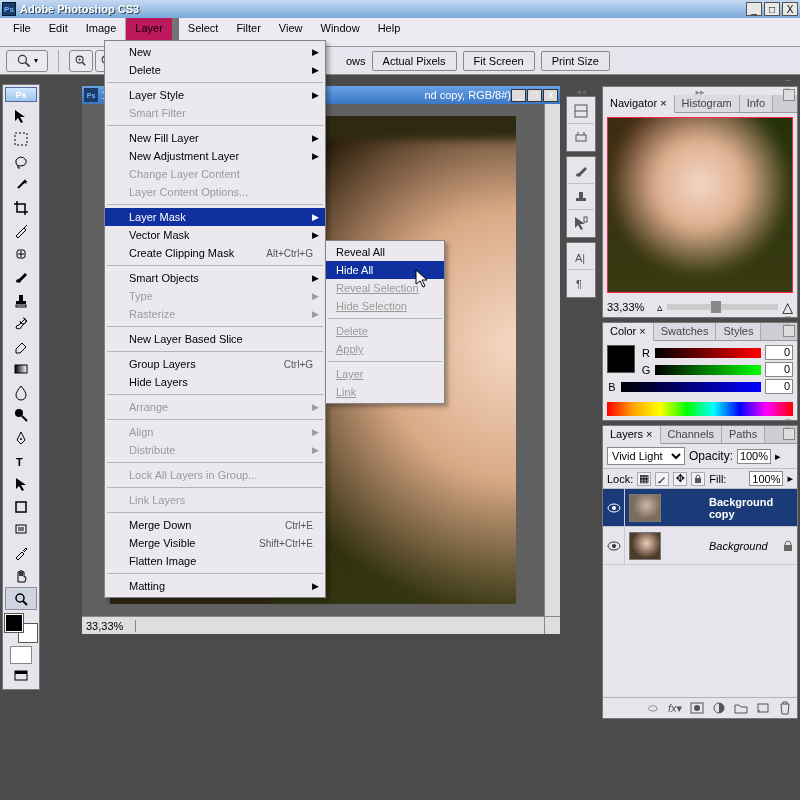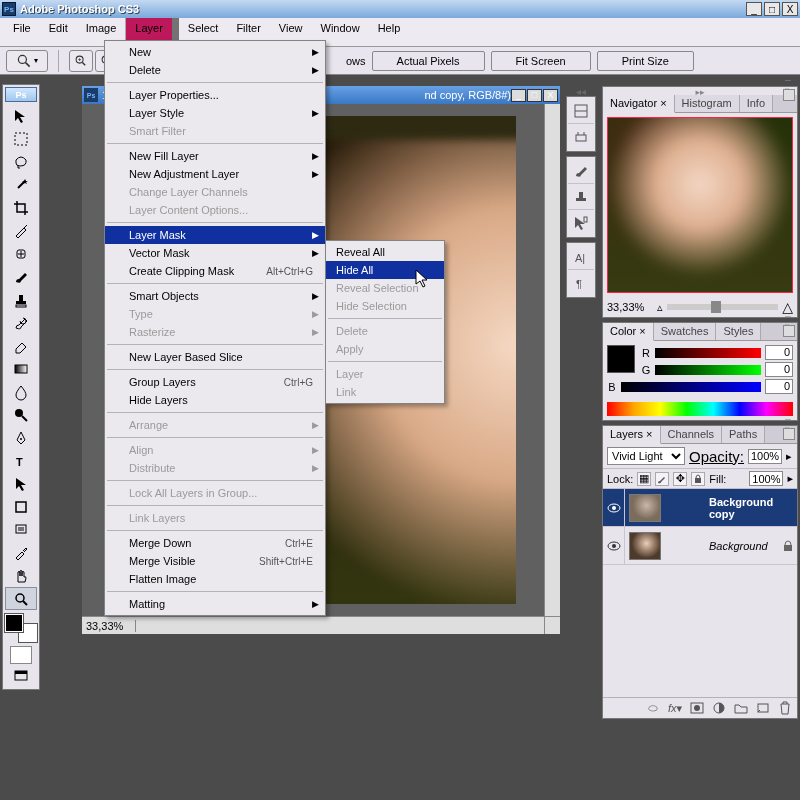--- a/index.html
+++ b/index.html
@@ -7,21 +7,21 @@
 
 .titlebar { height:18px; background:linear-gradient(#c4d9f2,#7aa9db); display:flex; align-items:center; padding:0 2px; }
 .titlebar .icon { width:14px; height:14px; background:#1b3b68; border:1px solid #001a3a; margin-right:4px; display:flex; align-items:center; justify-content:center; color:#6fb4ff; font-size:8px; font-weight:bold; }
 .titlebar .title { color:#fff; font-weight:bold; text-shadow:1px 1px 0 #345; flex:1; }
 .winbtns { display:flex; gap:2px; }
 .winbtn { width:16px; height:14px; background:#e8e8e8; border:1px solid #555; display:flex; align-items:center; justify-content:center; font-size:10px; }
 .menubar { height:29px; background:#eeeaf1; border-bottom:1px solid #999; display:flex; padding-left:4px; }
 .menubar .mitem { padding:4px 9px; cursor:default; }
 .menubar .mitem.open { background:#be185d; border-left:1px solid #aaa; border-right:7px solid #737373; }
 .toolbar { height:28px; background:#e9e5ee; border-bottom:1px solid #888; display:flex; align-items:center; padding:0 6px; gap:6px; }
-.tbtn { background:#e9e5ee; border:1px solid #888; border-radius:2px; padding:3px 24px; font-size:11px; }
+.tbtn { background:#e9e5ee; border:1px solid #888; border-radius:2px; padding:3px 10px; font-size:11px; }
 .zoomgroup { display:flex; align-items:center; gap:2px; }
 .zoomgroup .zg { width:24px; height:22px; border:1px solid #888; border-radius:3px; background:#ebe8f0; display:flex; align-items:center; justify-content:center; }
 .lzoom { width:42px; height:22px; border:1px solid #888; border-radius:3px; background:#ebe8f0; display:flex; align-items:center; justify-content:center; }
 .lzoom svg { width:16px; height:16px; }
 .zoomgroup svg { width:14px; height:14px; }
 .divider { width:1px; height:22px; background:#aaa; margin:0 4px; }
 
 .toolbox { position:absolute; left:2px; top:84px; width:38px; background:#e7e4ec; border:1px solid #777; padding:2px; }
 .toolbox .hdr { width:100%; height:15px; background:linear-gradient(#d0e8ff,#a1c5ec); border:1px solid #4b6a9d; display:flex; align-items:center; justify-content:center; margin-bottom:2px; color:#fff; font-weight:bold; font-size:9px; }
 .tcell { width:32px; height:23px; display:flex; align-items:center; justify-content:center; border:1px solid transparent; }
@@ -54,21 +54,21 @@
 .dropdown .row { padding:3px 12px 3px 16px; display:flex; align-items:center; cursor:default; position:relative; }
 .dropdown .row .lbl { flex:1;padding-left:8px; }
 .dropdown .row .shc { color:#555; font-size:10px; }
 .dropdown .row.disabled { color:#9a9a9a; }
 .dropdown .row.hl { background:#1030a0; color:#fff; }
 .dropdown .row .arrow { position:absolute; right:6px; font-size:9px; }
 .dropdown .sep { height:1px; background:#b4b2b9; margin:3px 2px; }
 .submenu { position:absolute; left:325px; top:240px; width:120px; background:#ebe9ee; border:1px solid #838383; box-shadow:3px 3px 4px rgba(0,0,0,.3); z-index:60; padding:2px 0; }
 .submenu .row { padding:3px 10px; cursor:default; }
 .submenu .row.hl { background:#1030a0; color:#fff; }
-.submenu .row.disabled { color:#9a9a9a; }
+.submenu .row.disabled { color:#9a9a9a;text-decoration:underline; }
 .submenu .sep { height:1px; background:#b4b2b9; margin:3px 2px; }
 .cursor { position:absolute; left:416px; top:270px; z-index:70; }
 
 .vdock { position:absolute; left:566px; top:86px; width:30px; }
 .vdock .vgrp { background:#e7e4ec; border:1px solid #777; margin-bottom:4px; padding:1px; }
 .vdock .vbtn { width:26px; height:26px; display:flex; align-items:center; justify-content:center; border-bottom:1px solid #c4c1cb; }
 .vdock .vbtn:last-child { border-bottom:none; }
 .vdock .triangle { height:10px; display:flex; justify-content:center; color:#666; font-size:10px; }
 
 .rpanels { position:absolute; right:2px; top:86px; width:196px; }
@@ -93,21 +93,21 @@
 .colorbody .crow .clab { width:10px; text-align:center; }
 .colorbody .crow .cslid { flex:1; height:10px; }
 .colorbody .crow .cval { width:28px; height:15px; border:1px solid #888; background:#fff; text-align:right; padding-right:2px; }
 .colorbody .swatch { width:28px; height:28px; border:1px solid #555; background:#000; float:left; margin-right:6px; }
 .spectrum { height:14px; margin:2px 4px 4px; background:linear-gradient(90deg, red,orange,yellow,lime,cyan,blue,magenta,red); }
 .slidR { background:linear-gradient(90deg,#000,#f00); }
 .slidG { background:linear-gradient(90deg,#000,#0f0); }
 .slidB { background:linear-gradient(90deg,#000,#00f); }
 .layopts { padding:3px 4px; display:flex; align-items:center; gap:4px; }
 .layopts select { font-size:11px; width:78px; height:18px; background:#fff; border:1px solid #888; }
-.layopts .olab { font-size:15px;text-decoration:underline; }
+.layopts .olab { font-size:12px; }
 .layopts .oval { width:34px; height:15px; border:1px solid #888; background:#fff; display:inline-flex; align-items:center; justify-content:flex-end; padding-right:2px; }
 .laylock { padding:2px 4px; display:flex; align-items:center; gap:4px; border-top:1px solid #c0bdc8; border-bottom:1px solid #c0bdc8; font-size:10px; }
 .laylock .lic { width:14px; height:14px; border:1px solid #aaa; background:#f4f2f7; display:flex; align-items:center; justify-content:center; }
 .laylock .fval { width:34px; height:15px; border:1px solid #888; background:#fff; display:inline-flex; align-items:center; justify-content:flex-end; padding-right:2px; margin-left:auto; }
 .laylist { height:208px; background:#e7e4ec; overflow:auto; }
 .layrow { display:flex; align-items:center; height:38px; border-bottom:1px solid #c9c6d1; }
 .layrow .eye { width:22px; display:flex; justify-content:center; border-right:1px solid #c9c6d1; height:100%; align-items:center; }
 .layrow .thumb { width:32px; height:28px; margin:0 4px; border:1px solid #777; background:#8a8373; }
 .layrow .thumb.blur { background:radial-gradient(circle at 55% 40%, #dbc5b5 0%, #7b6752 60%); filter:contrast(.8); }
 .layrow .thumb.sharp { background:radial-gradient(circle at 55% 40%, #eccdb8 0%, #4e3a28 65%); }
@@ -353,40 +353,37 @@
     <div class="row">
       <span class="lbl">New</span>
       <span class="arrow">▶</span>
     </div>
     <div class="row">
       <span class="lbl">Delete</span>
       <span class="arrow">▶</span>
     </div>
     <div class="sep"></div>
     <div class="row">
-      <span class="lbl">Layer Properties...</span>
-    </div>
-    <div class="row">
       <span class="lbl">Layer Style</span>
       <span class="arrow">▶</span>
     </div>
     <div class="row disabled">
       <span class="lbl">Smart Filter</span>
     </div>
     <div class="sep"></div>
     <div class="row">
       <span class="lbl">New Fill Layer</span>
       <span class="arrow">▶</span>
     </div>
     <div class="row">
       <span class="lbl">New Adjustment Layer</span>
       <span class="arrow">▶</span>
     </div>
     <div class="row disabled">
-      <span class="lbl">Change Layer Channels</span>
+      <span class="lbl">Change Layer Content</span>
     </div>
     <div class="row disabled">
       <span class="lbl">Layer Content Options...</span>
     </div>
     <div class="sep"></div>
     <div class="row hl">
       <span class="lbl">Layer Mask</span>
       <span class="arrow">▶</span>
     </div>
     <div class="row">

